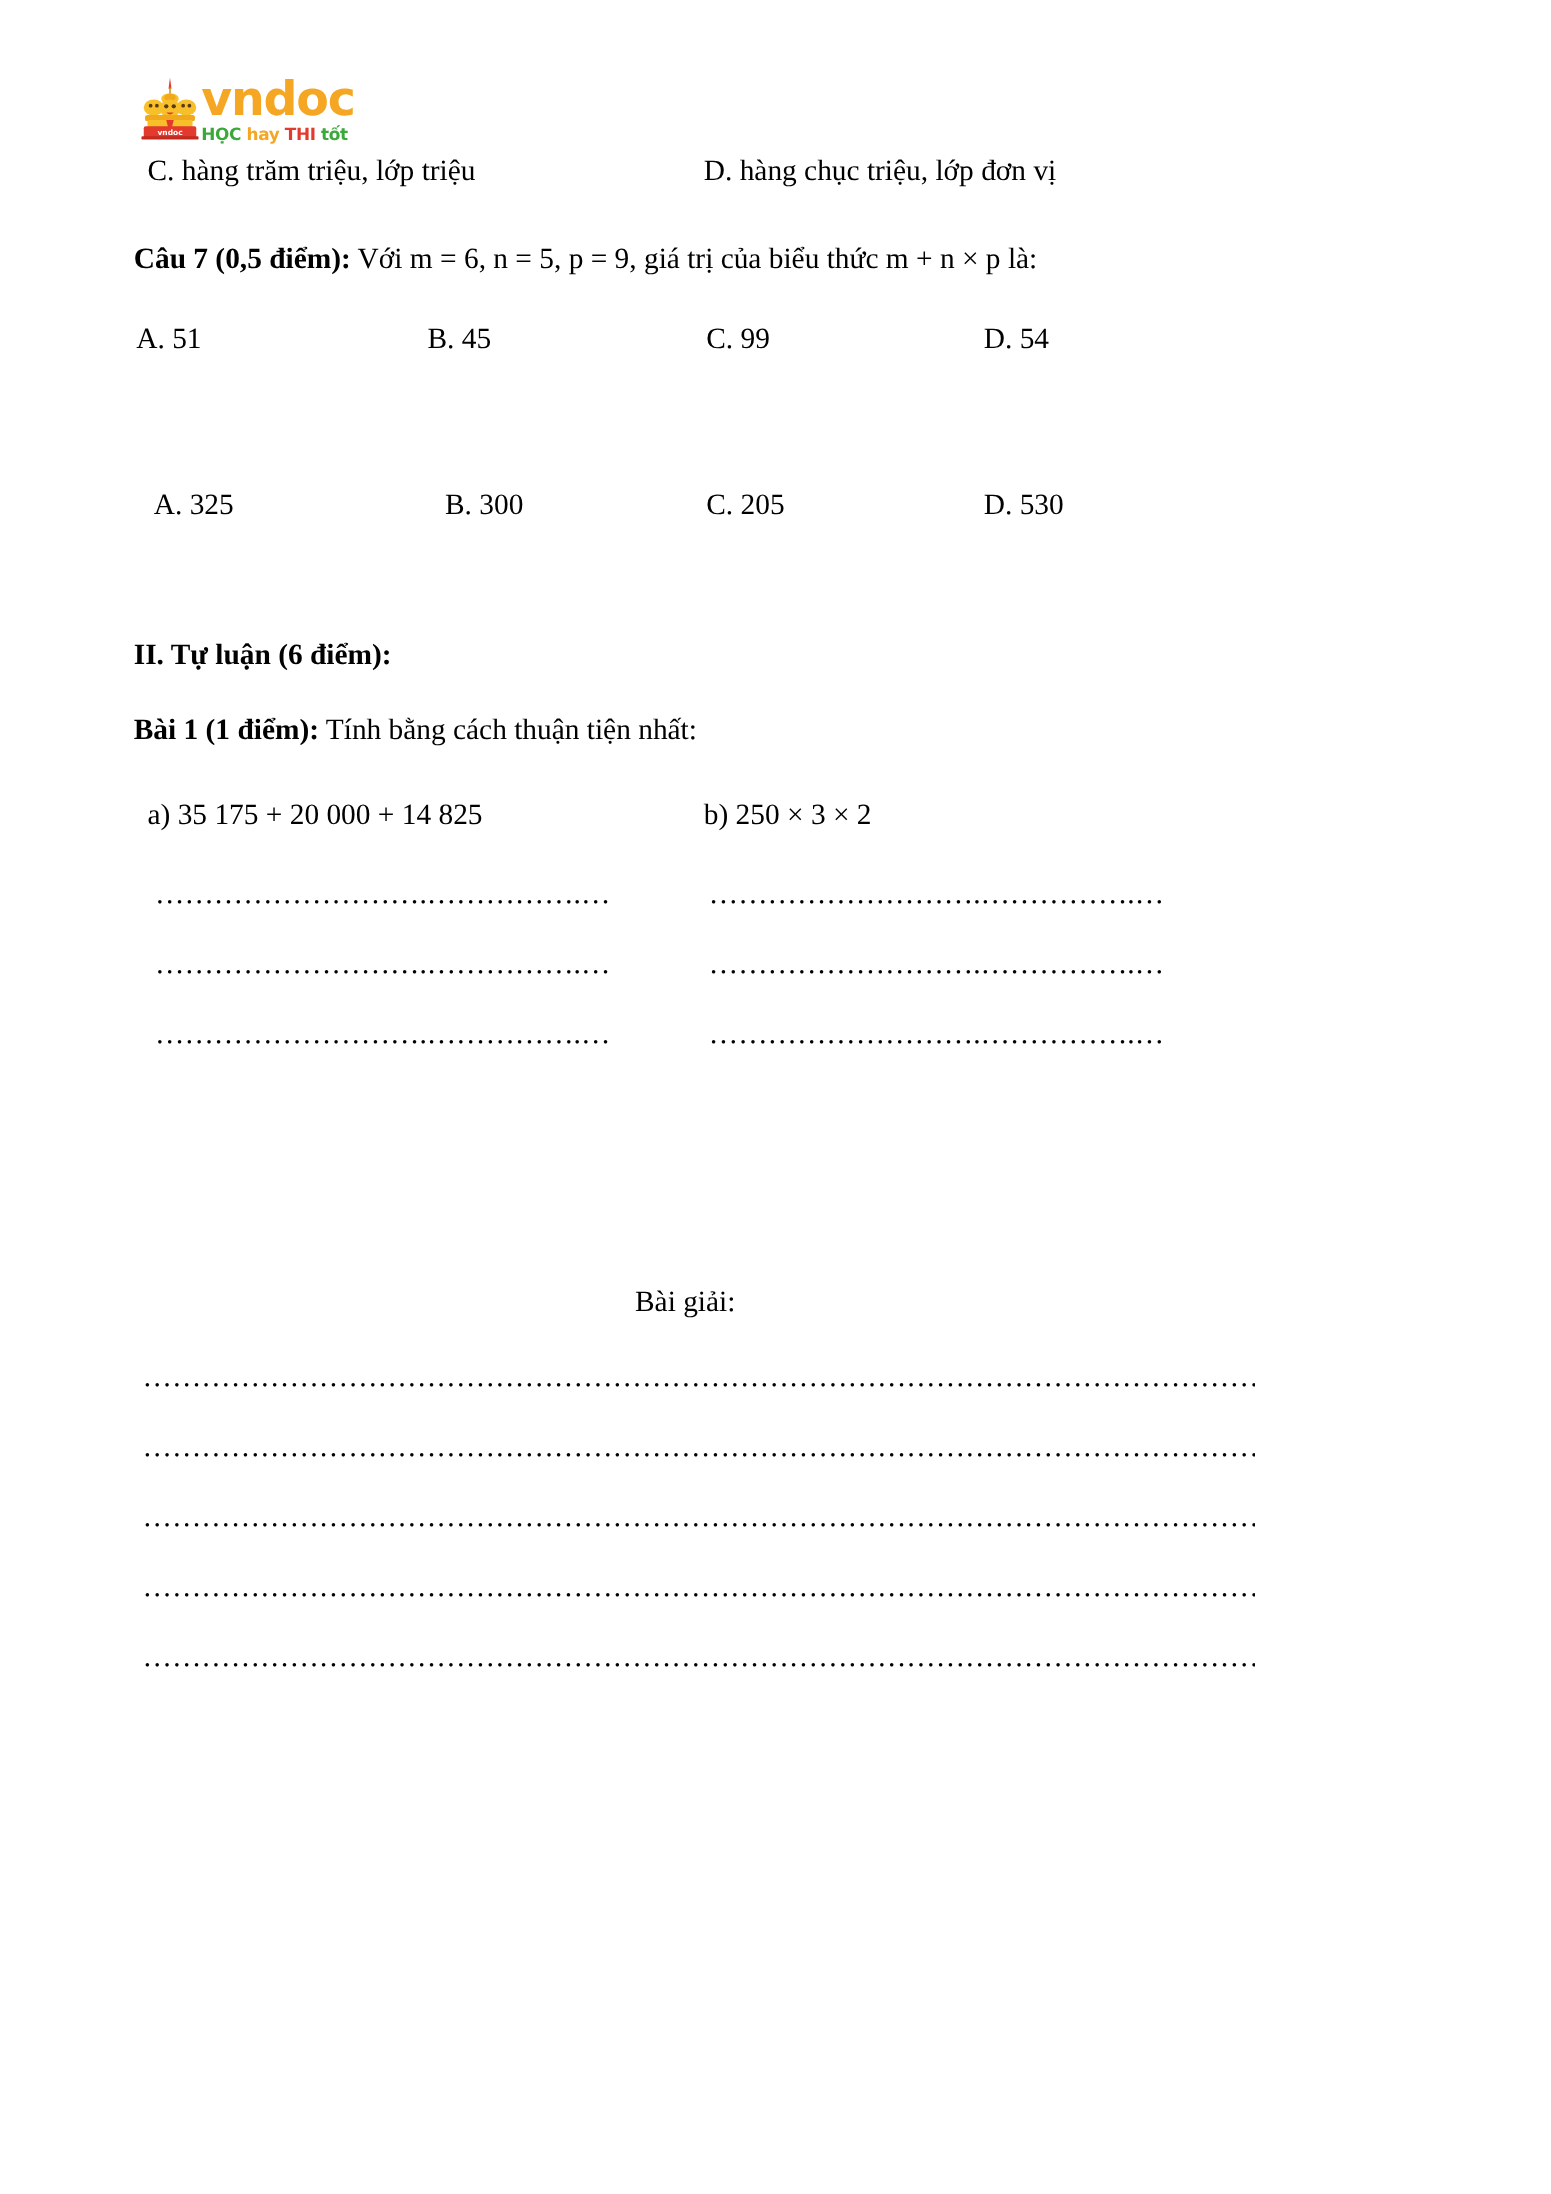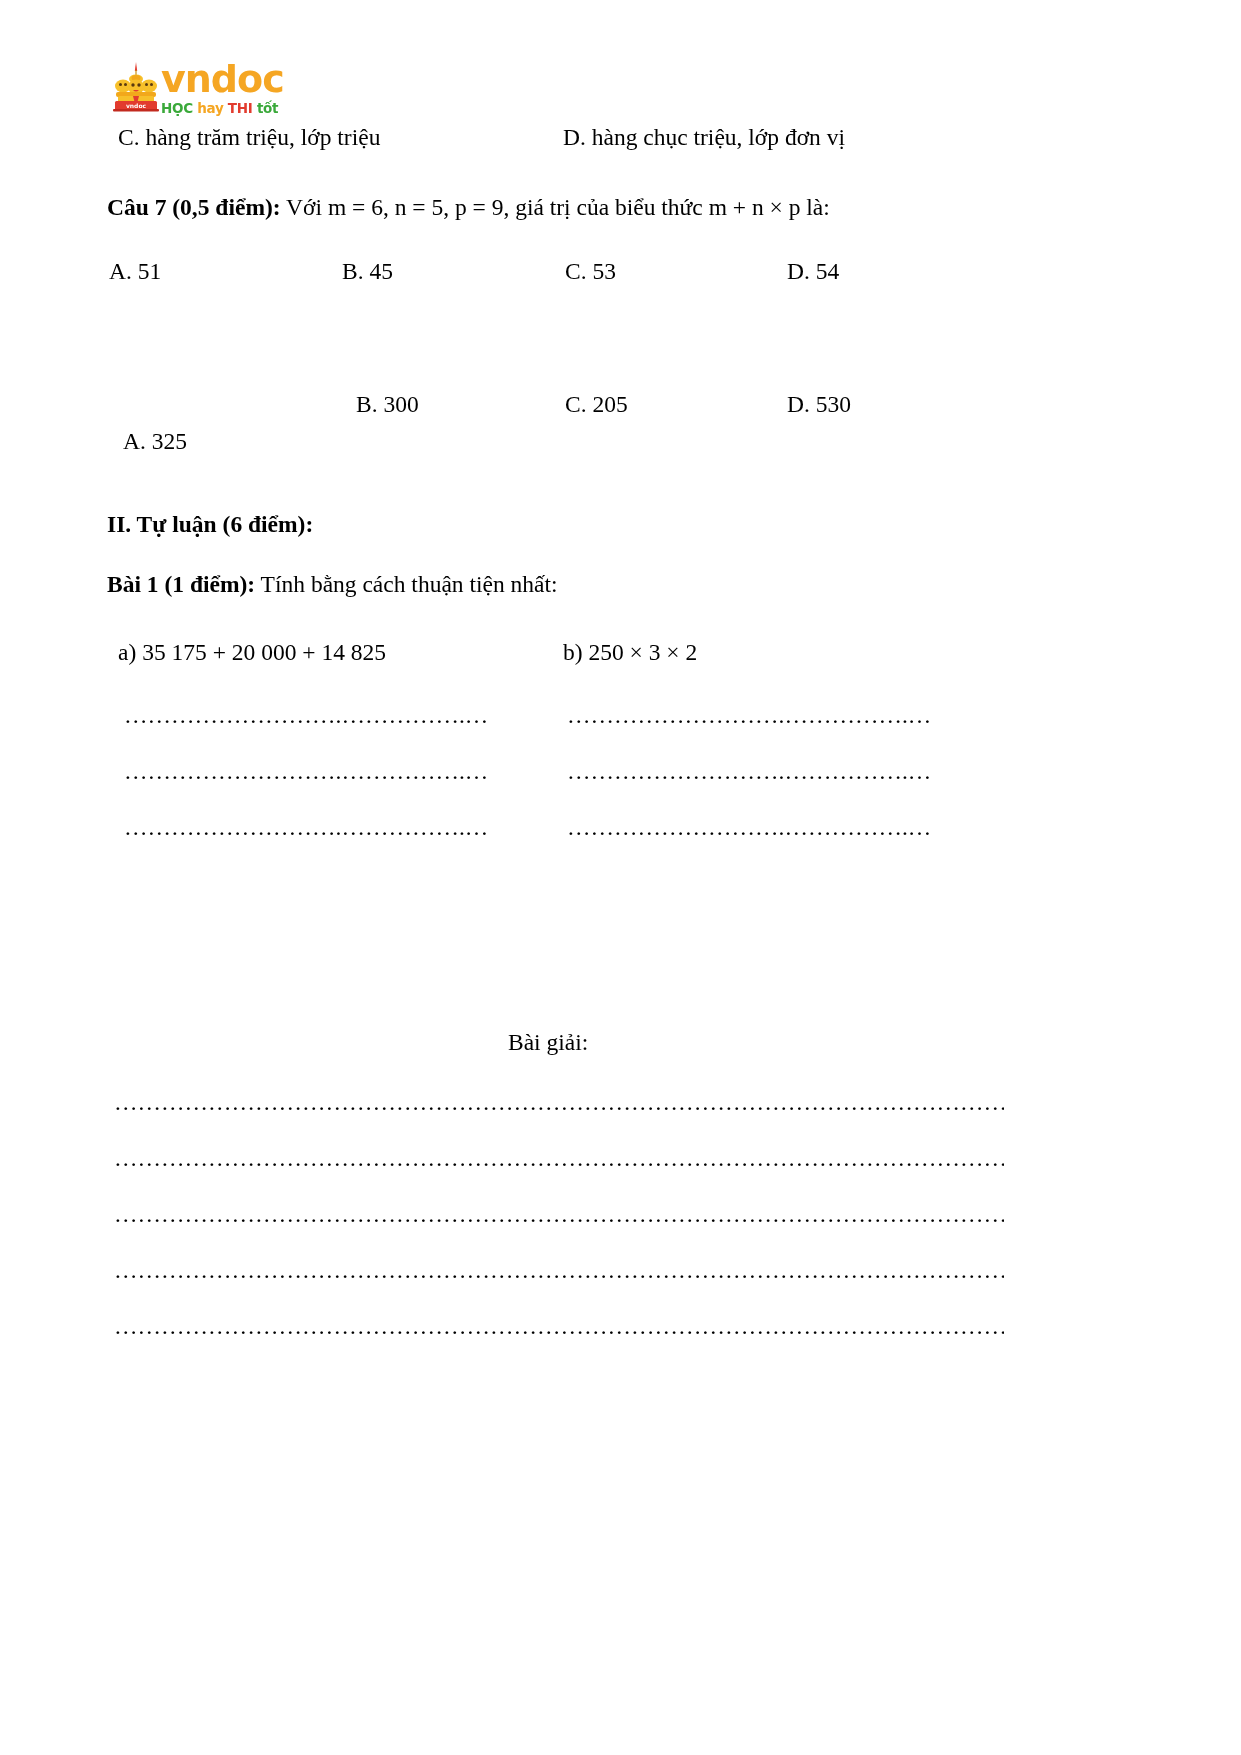--- a/index.html
+++ b/index.html
@@ -158,25 +158,25 @@
 
   <div class="line" style="left:118px; top:122px;">C. hàng trăm triệu, lớp triệu</div>
   <div class="line" style="left:563px; top:122px;">D. hàng chục triệu, lớp đơn vị</div>
 
   <div class="line" style="left:107px; top:192px;">
     <span class="b">Câu 7 (0,5 điểm):</span><span> Với m = 6, n = 5, p = 9, giá trị của biểu thức m + n × p là:</span>
   </div>
 
   <div class="opt" style="left:109px; top:256px;">A. 51</div>
   <div class="opt" style="left:342px; top:256px;">B. 45</div>
-  <div class="opt" style="left:565px; top:256px;">C. 53</div>
+  <div class="opt" style="left:565px; top:256px;">C. 99</div>
   <div class="opt" style="left:787px; top:256px;">D. 54</div>
 
 
-  <div class="opt" style="left:123px; top:389px;margin-top:37px;">A. 325</div>
+  <div class="opt" style="left:123px; top:389px;">A. 325</div>
   <div class="opt" style="left:356px; top:389px;">B. 300</div>
   <div class="opt" style="left:565px; top:389px;">C. 205</div>
   <div class="opt" style="left:787px; top:389px;">D. 530</div>
 
   <div class="line b" style="left:107px; top:509px;">II. Tự luận (6 điểm):</div>
 
   <div class="line" style="left:107px; top:569px;">
     <span class="b">Bài 1 (1 điểm):</span><span> Tính bằng cách thuận tiện nhất:</span>
   </div>
 

